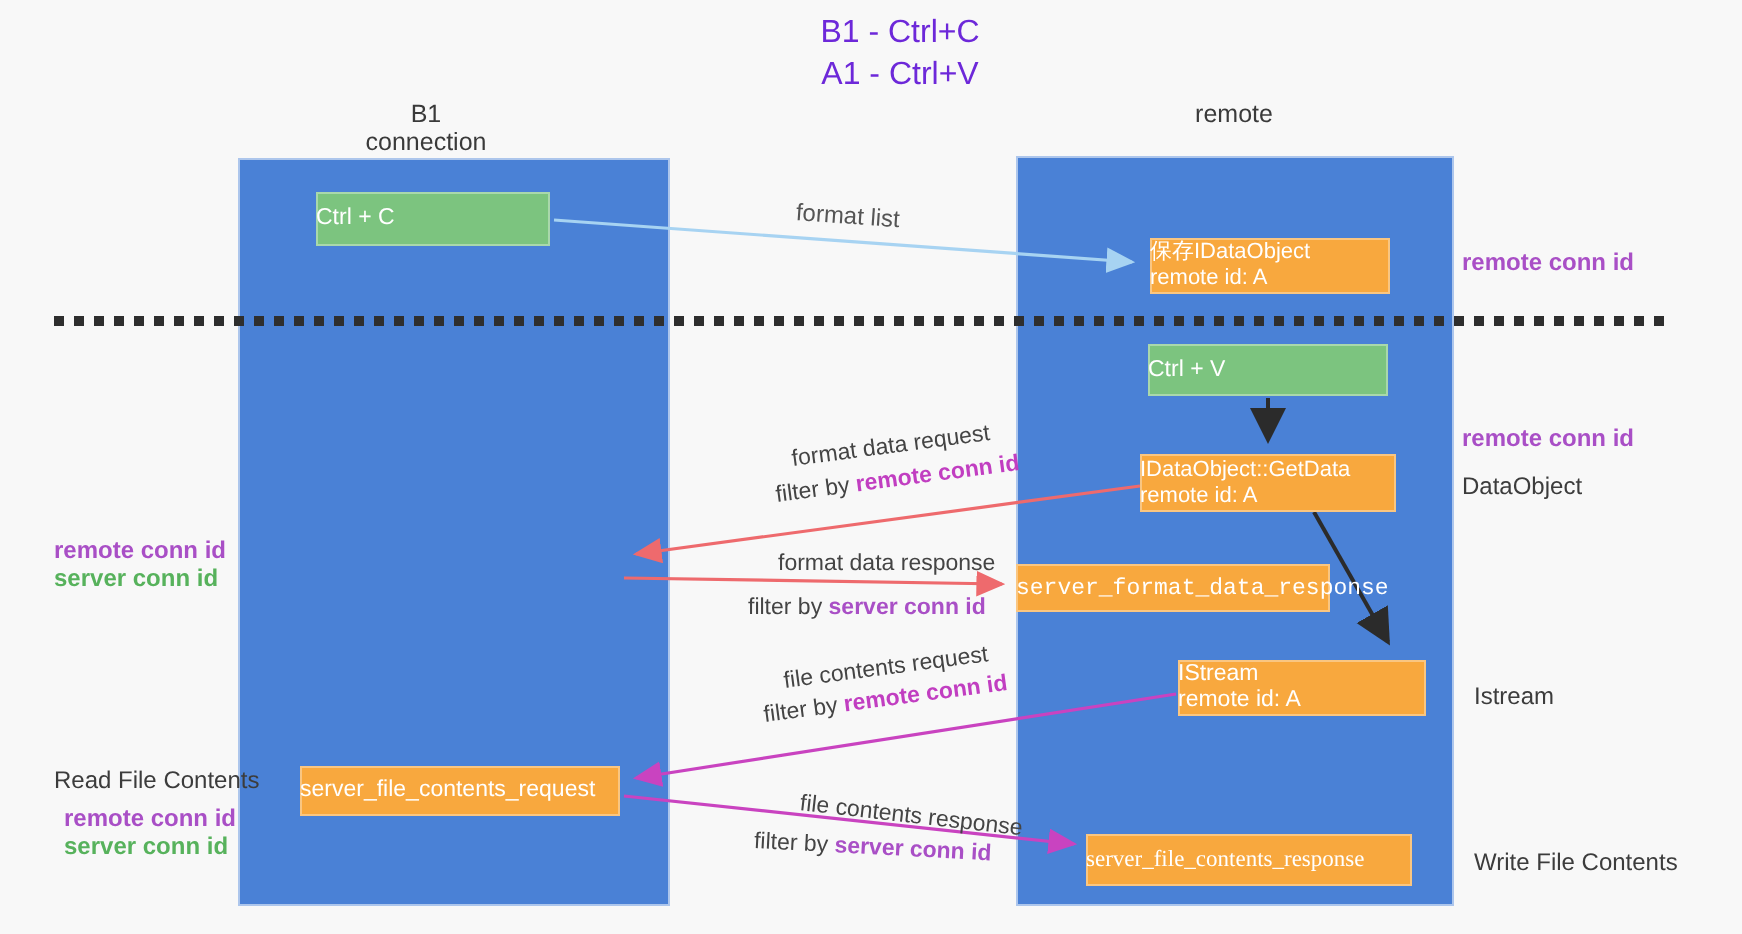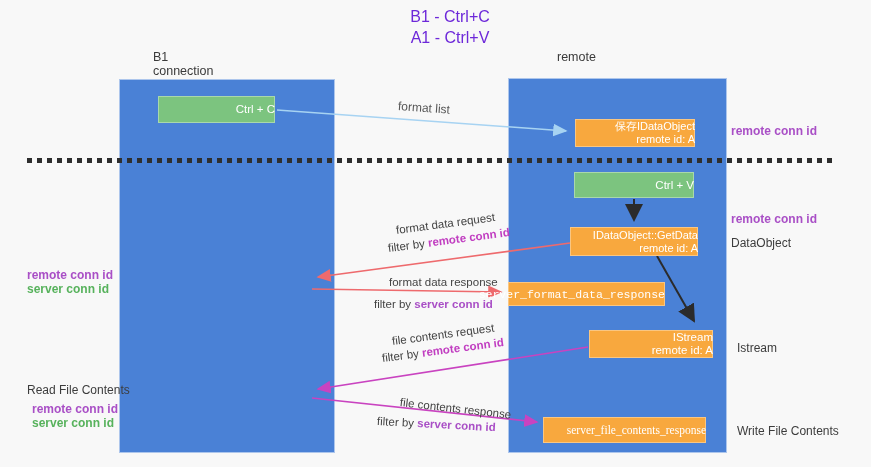--- a/index.html
+++ b/index.html
@@ -10,26 +10,26 @@
   }
   *{margin:0;padding:0;box-sizing:border-box;}
   html,body{background:#e8e8e8;}
   .stage{
     position:relative;width:871px;height:467px;overflow:hidden;
     background:var(--bg);
     font-family:"Liberation Sans", sans-serif;color:var(--ink);
   }
   .abs{position:absolute;}
   .title{left:330px;top:6px;width:240px;text-align:center;font-size:16px;color:#6d28d9;line-height:21px;}
-  .col-header{text-align:left;font-size:12.5px;color:#3a3a3a;line-height:14px;}
+  .col-header{text-align:center;font-size:12.5px;color:#3a3a3a;line-height:14px;}
   .lifeline{background:var(--lifeline-blue);border:1px solid rgba(255,255,255,.55);}
   .dashline{height:5px;background:repeating-linear-gradient(90deg,#2e2e2e 0 5px,transparent 5px 10px);}
   svg.arrows{left:0;top:0;width:871px;height:467px;pointer-events:none;}
   .node{
-    display:flex;flex-direction:column;align-items:flex-end;justify-content:center;
+    display:flex;flex-direction:column;align-items:flex-start;justify-content:center;
     color:#fff;font-size:11.5px;text-align:center;line-height:13px;
     box-shadow:0 0 0 1px rgba(255,255,255,.35) inset;
   }
   .node.green{background:var(--node-green);}
   .node.orange{background:var(--node-orange);}
   .mid-label{font-size:11.5px;color:#444;white-space:nowrap;transform-origin:left center;}
   .conn-id{font-weight:bold;}
   .c-purple{color:var(--purple);}
   .c-magenta{color:var(--magenta);}
   .c-green{color:var(--green-text);}
@@ -97,20 +97,23 @@
     <span>IDataObject::GetData</span>
     <span>remote id: A</span>
   </div>
   <div class="abs node orange" style="left:508px;top:282px;width:157px;height:24px;font-family:Liberation Mono, monospace;">
     <span>server_format_data_response</span>
   </div>
   <div class="abs node orange" style="left:589px;top:330px;width:124px;height:28px;">
     <span>IStream</span>
     <span>remote id: A</span>
   </div>
+  <div class="abs node orange" style="left:150px;top:383px;width:160px;height:25px;">
+    <span>server_file_contents_request</span>
+  </div>
   <div class="abs node orange" style="left:543px;top:417px;width:163px;height:26px;font-family:Liberation Serif, serif;">
     <span>server_file_contents_response</span>
   </div>
 
   <div class="abs mid-label" style="left:398px;top:99px;transform:rotate(4deg);font-size:12px;color:#555;">format list</div>
 
   <div class="abs mid-label" style="left:396px;top:224px;transform:rotate(-7.5deg);">format data request</div>
   <div class="abs mid-label" style="left:388px;top:242px;transform:rotate(-7.5deg);">
     <span>filter by</span>
     <span class="conn-id c-magenta">remote conn id</span>

